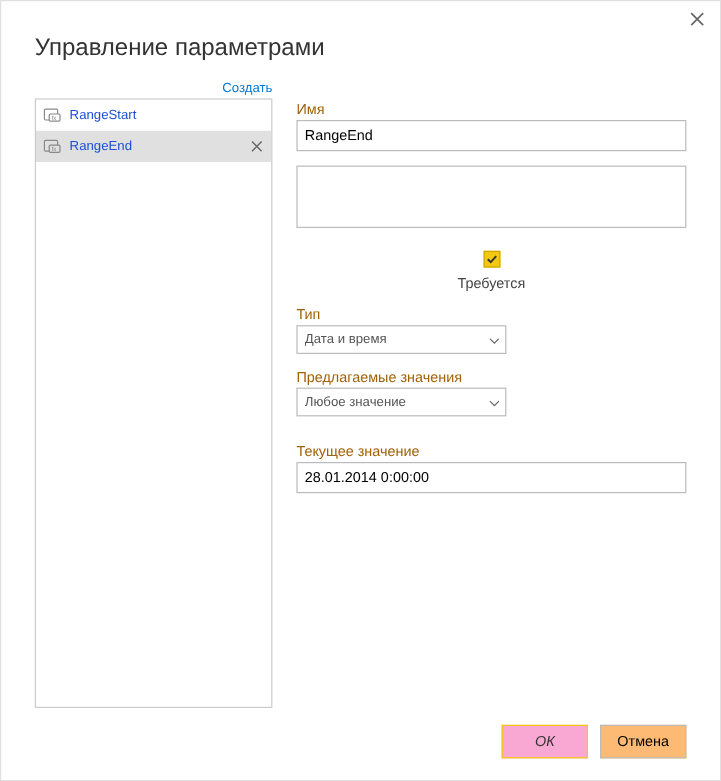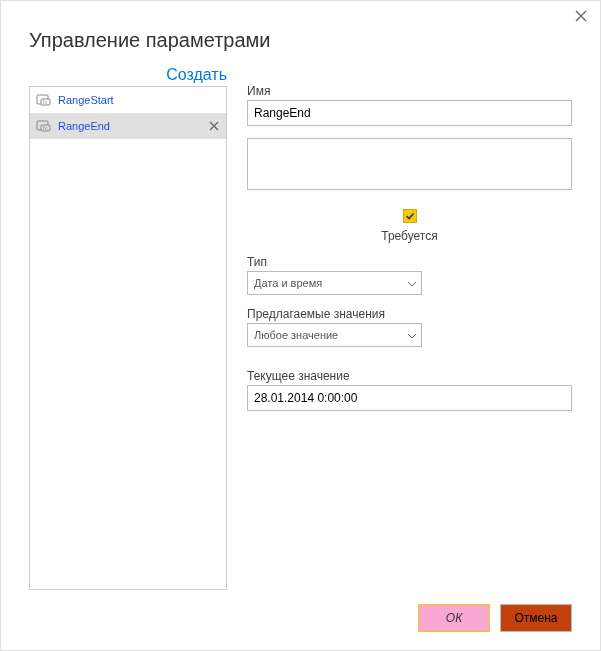--- a/index.html
+++ b/index.html
@@ -47,21 +47,21 @@
     width: 198px;
     display: flex;
     flex-direction: column;
   }
   .create-row {
     text-align: right;
     padding-bottom: 2px;
   }
   .create-link {
     color: #0078d4;
-    font-size: 16px;
+    font-size: 11px;
     cursor: pointer;
   }
   .param-list {
     border: 1px solid #ccc;
     flex: 1;
     background: #fff;
   }
   .param-item {
     display: flex;
     align-items: center;
@@ -93,21 +93,21 @@
   
   .right {
     flex: 1;
     display: flex;
     flex-direction: column;
     gap: 8px;
     padding-top: 14px;
   }
   .field-label {
     font-size: 12px;
-    color: #404040;
+    color: #a16207;
     margin-bottom: 2px;
   }
   .text-input {
     width: 100%;
     border: 1px solid #bbb;
     padding: 4px 6px;
     font-size: 12px;
     font-family: inherit;
     height: 26px;
   }
@@ -164,21 +164,21 @@
   .footer {
     display: flex;
     justify-content: flex-end;
     gap: 10px;
     padding-top: 14px;
   }
   .btn {
     min-width: 72px;
     height: 28px;
     border: 1px solid #bbb;
-    background: #c2410c;
+    background: #fdba74;
     font-size: 12px;
     cursor: pointer;
     font-family: inherit;
   }
   .btn-primary {
     background: #f9a8d4;
     border-color: #f2c811;
     color: #333;
     font-style: italic;
   }

